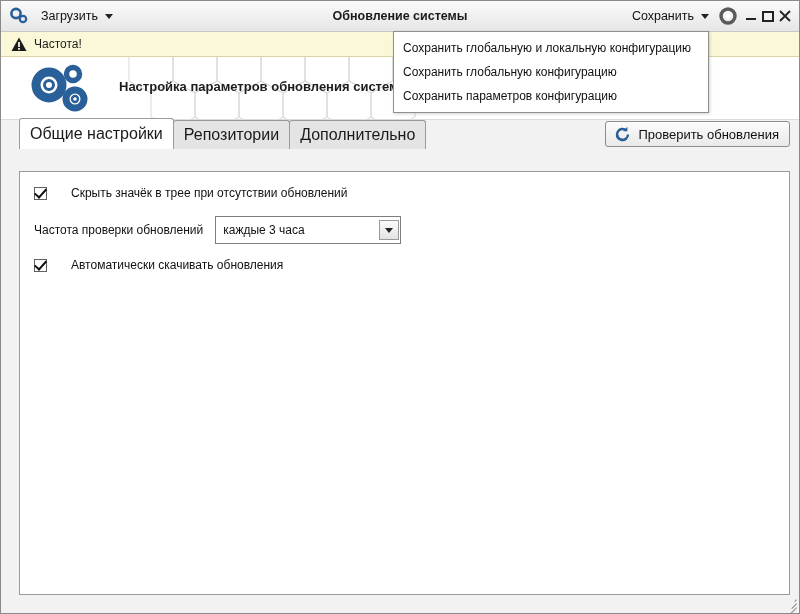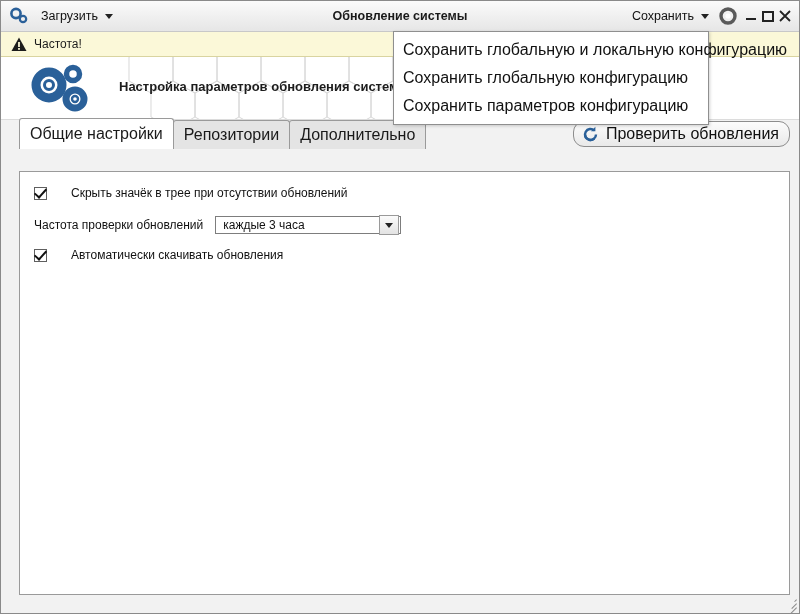--- a/index.html
+++ b/index.html
@@ -197,22 +197,22 @@
     position: absolute;
     right: 9px;
     top: 1px;
     height: 24px;
     display: flex;
     align-items: center;
     gap: 7px;
     padding: 0 10px 0 8px;
     background: linear-gradient(to bottom, #fcfcfc, #e9e9e9);
     border: 1px solid #8d8d8d;
-    border-radius: 11px;
-    font-size: 16px;
+    border-radius: 3px;
+    font-size: 13px;
     color: #111;
     cursor: default;
   }
   .refresh-icon { width: 17px; height: 17px; display: block; }
 
   
   .panel {
     position: absolute;
     left: 18px;
     right: 9px;
@@ -255,21 +255,21 @@
     color: #111;
     margin-left: 16px;
   }
   .freq-label {
     font-size: 12px;
     color: #111;
     margin-right: 12px;
   }
   .combo {
     width: 186px;
-    height: 18px;
+    height: 28px;
     border: 1px solid #7d7d7d;
     background: #fff;
     display: flex;
     align-items: center;
     box-sizing: border-box;
     position: relative;
   }
   .combo-value {
     flex: 1;
     padding-left: 7px;
@@ -294,21 +294,21 @@
     left: 392px;
     top: 30px;
     width: 314px;
     background: #ffffff;
     border: 1px solid #8f8f8f;
     box-shadow: 1px 1px 3px rgba(0,0,0,0.18);
     z-index: 50;
     padding: 4px 0;
   }
   .dd-item {
-    font-size: 16px;
+    font-size: 12px;
     color: #111;
     padding: 5px 10px 5px 9px;
     white-space: nowrap;
     cursor: default;
   }
 
   
   .grip {
     position: absolute;
     right: 2px;

